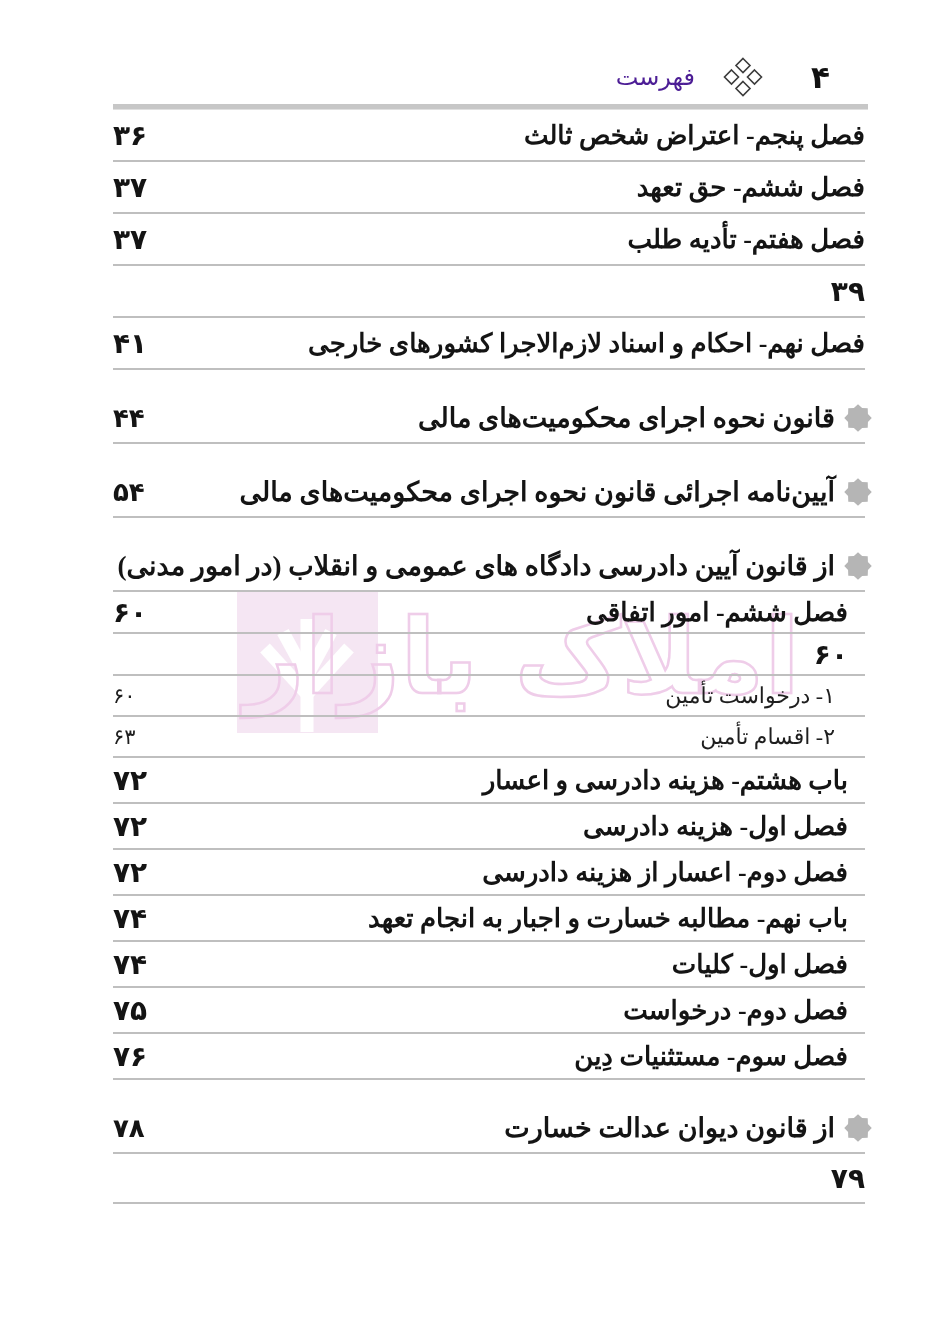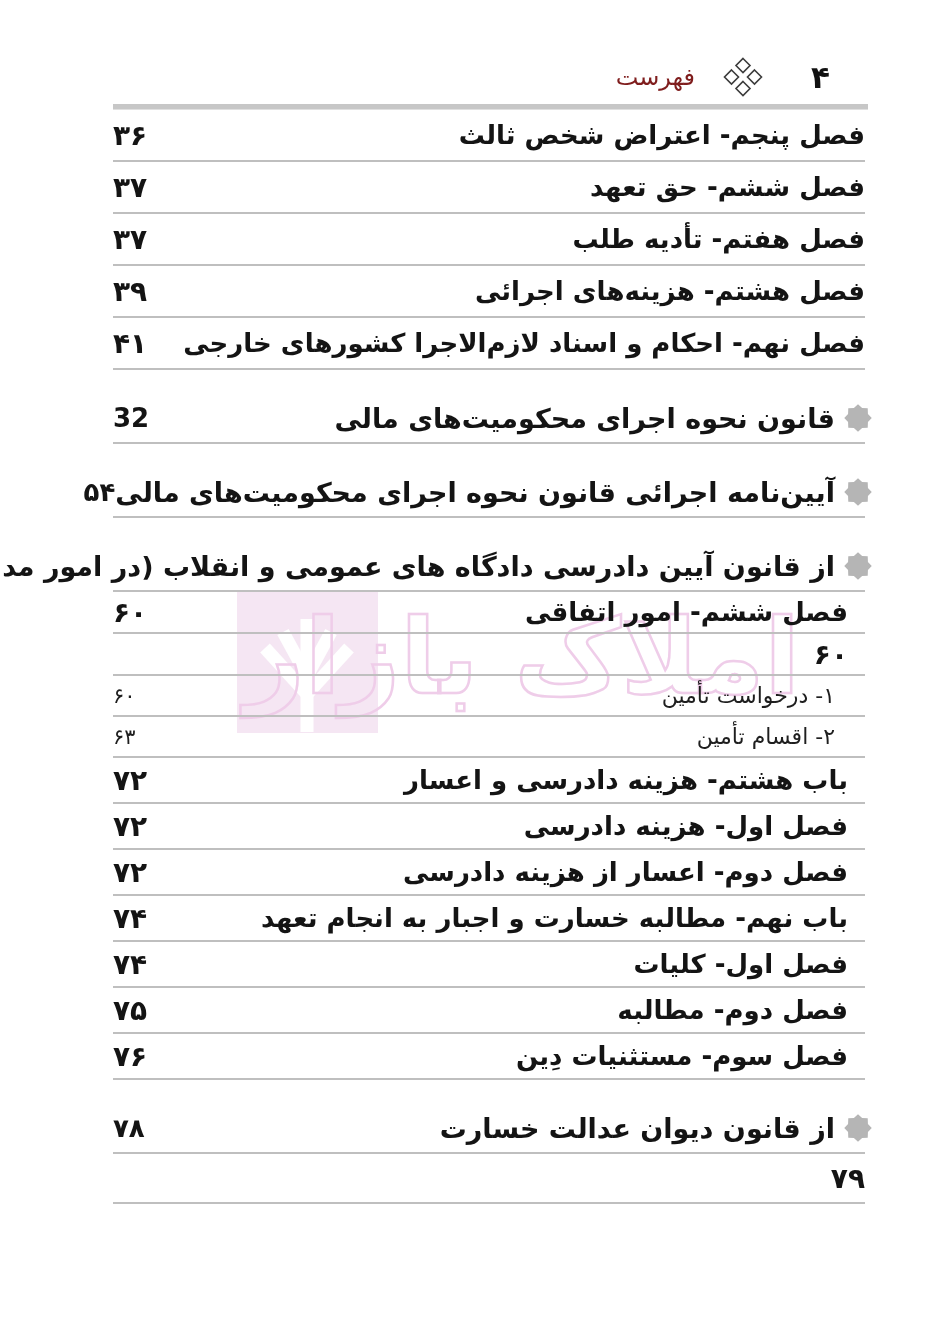--- a/index.html
+++ b/index.html
@@ -27,37 +27,37 @@
     white-space:nowrap;
     direction:rtl;
   }
   
   .header{
     position:absolute;top:52px;right:115px;height:50px;z-index:1;
     display:flex;flex-direction:row;align-items:center;direction:rtl;
   }
   .page-num{font-size:31px;font-weight:700;color:#111;}
   .header-ornament{margin:0 48px 0 28px;display:flex;align-items:center;}
-  .header-title{font-size:24px;font-weight:400;color:#7f1d1d;text-align:center;}
+  .header-title{font-size:24px;font-weight:400;color:#4c1d95;text-align:center;}
   .head-rule{
     position:absolute;top:104px;left:113px;width:755px;height:5px;
     background:#c7c7c7;border-bottom:1px solid #e0e0e0;z-index:1;
   }
   
   .toc{
     position:absolute;top:110px;left:113px;width:752px;z-index:1;
     display:flex;flex-direction:column;direction:rtl;
   }
   .row{
     position:relative;
     display:flex;justify-content:space-between;align-items:center;
     border-bottom:2px solid #bfbfbf;
     box-sizing:border-box;
   }
-  .row .title{white-space:nowrap;}
+  .row .title{white-space:nowrap;font-family:Liberation Serif, serif;}
   .row .num{font-size:28px;direction:ltr;}
   .row--top{height:52px;font-size:26px;font-weight:600;}
   .row--top2{height:50px;font-size:26px;font-weight:600;}
   .row--section{
     height:50px;margin-top:24px;
     font-size:27px;font-weight:700;
     padding-right:30px;
   }
   .row--section .num{font-size:26px;}
   .row--sub{height:46px;font-size:26px;font-weight:600;padding-right:17px;}
@@ -113,36 +113,35 @@
     </div>
     <div class="row row--top">
       <span class="title">فصل ششم- حق تعهد</span>
       <span class="num">۳۷</span>
     </div>
     <div class="row row--top">
       <span class="title">فصل هفتم- تأدیه طلب</span>
       <span class="num">۳۷</span>
     </div>
     <div class="row row--top">
-      <span class="title">فصل هشتم- هزینه‌های اجرائی</span>
       <span class="num">۳۹</span>
     </div>
     <div class="row row--top">
       <span class="title">فصل نهم- احکام و اسناد لازم‌الاجرا کشورهای خارجی</span>
       <span class="num">۴۱</span>
     </div>
 
     <div class="row row--section">
       <span class="bullet">
         <svg width="30" height="30" viewBox="0 0 24 24" fill="#b5b5b5">
           <path d="M12 1 L15.29 4.05 L19.78 4.22 L19.95 8.71 L23 12 L19.95 15.29 L19.78 19.78 L15.29 19.95 L12 23 L8.71 19.95 L4.22 19.78 L4.05 15.29 L1 12 L4.05 8.71 L4.22 4.22 L8.71 4.05 Z"></path>
         </svg>
       </span>
       <span class="title">قانون نحوه اجرای محکومیت‌های مالی</span>
-      <span class="num">32</span>
+      <span class="num">۴۴</span>
     </div>
 
     <div class="row row--section">
       <span class="bullet">
         <svg width="30" height="30" viewBox="0 0 24 24" fill="#b5b5b5">
           <path d="M12 1 L15.29 4.05 L19.78 4.22 L19.95 8.71 L23 12 L19.95 15.29 L19.78 19.78 L15.29 19.95 L12 23 L8.71 19.95 L4.22 19.78 L4.05 15.29 L1 12 L4.05 8.71 L4.22 4.22 L8.71 4.05 Z"></path>
         </svg>
       </span>
       <span class="title">آیین‌نامه اجرائی قانون نحوه اجرای محکومیت‌های مالی</span>
       <span class="num">۵۴</span>
@@ -187,21 +186,21 @@
     </div>
     <div class="row row--sub row--bold">
       <span class="title">باب نهم- مطالبه خسارت و اجبار به انجام تعهد</span>
       <span class="num">۷۴</span>
     </div>
     <div class="row row--sub">
       <span class="title">فصل اول- کلیات</span>
       <span class="num">۷۴</span>
     </div>
     <div class="row row--sub">
-      <span class="title">فصل دوم- مطالبه</span>
+      <span class="title">فصل دوم- درخواست</span>
       <span class="num">۷۵</span>
     </div>
     <div class="row row--sub">
       <span class="title">فصل سوم- مستثنیات دِین</span>
       <span class="num">۷۶</span>
     </div>
 
     <div class="row row--section">
       <span class="bullet">
         <svg width="30" height="30" viewBox="0 0 24 24" fill="#b5b5b5">

